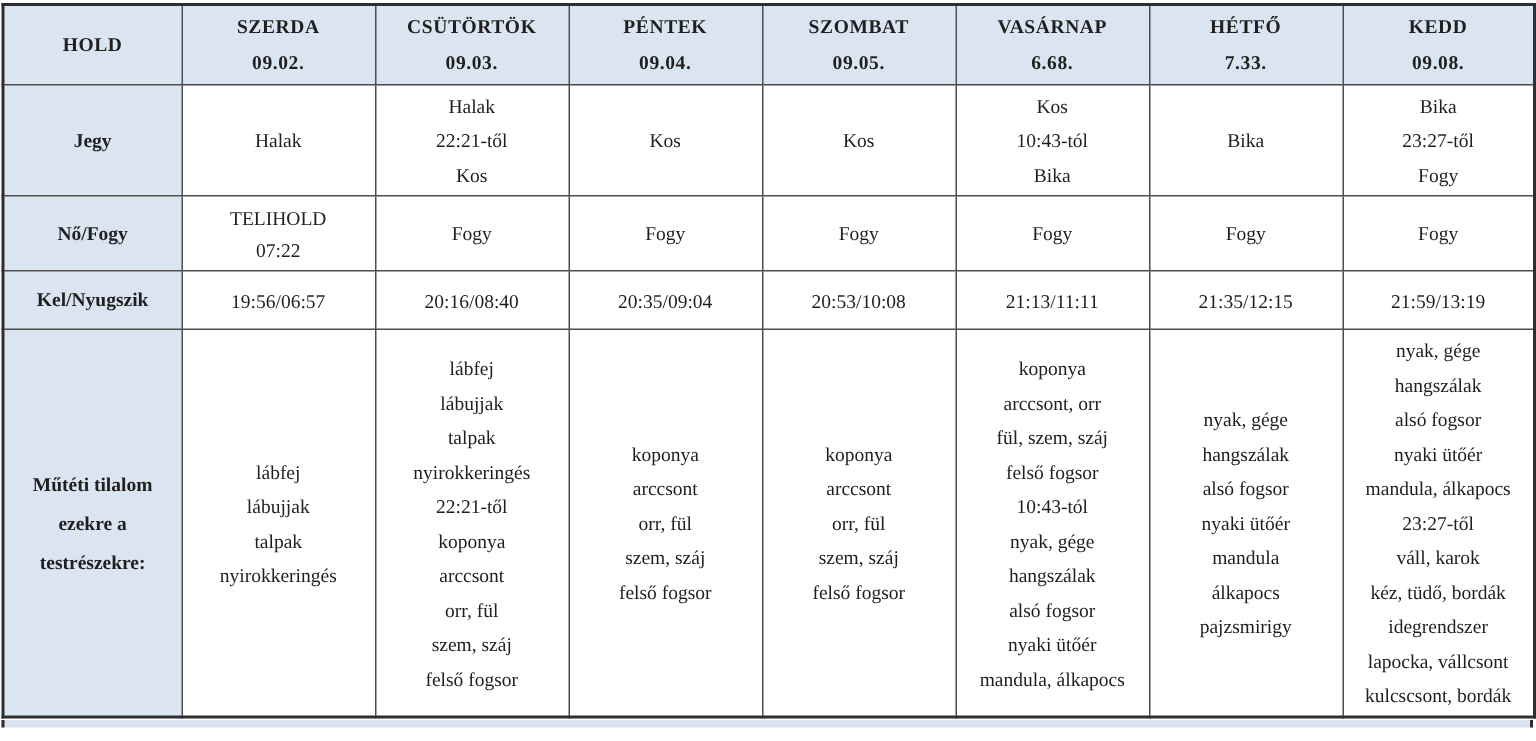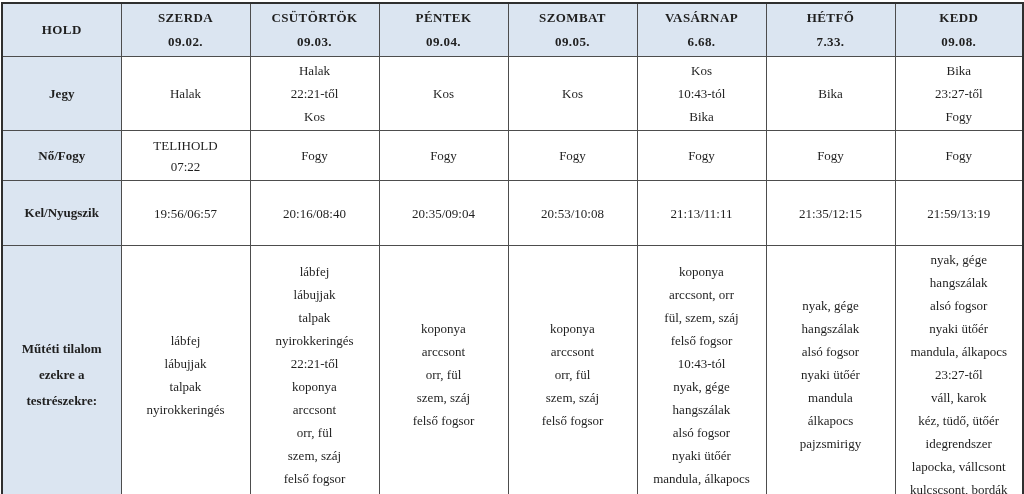--- a/index.html
+++ b/index.html
@@ -40,21 +40,21 @@
   .hdr-line { display: block; line-height: 24px; }
   td.label-cell {
     background: var(--header-bg);
     font-weight: bold;
   }
   .cell-line { display: block; line-height: 23px; }
   .cell-line.bold { font-weight: normal; }
   tr.row-jegy { height: 70px; }
   tr.row-no-fogy { height: 50px; }
   tr.row-no-fogy .cell-line { line-height: 21px; }
-  tr.row-kel-nyugszik { height: 65px; }
+  tr.row-kel-nyugszik { height: 39px; }
   tr.row-muteti-tilalom { height: 251px; }
   tr.row-muteti-tilalom .cell-line { line-height: 23px; }
   td.label-cell .cell-line { line-height: 26px; }
   .next-row-strip {
     width: 1021px;
     margin-left: 1px;
     height: 5px;
     margin-top: 1px;
     background: var(--header-bg);
     border-left: 2px solid var(--outer-border);
@@ -252,21 +252,21 @@
           <span class="cell-line">pajzsmirigy</span>
         </td>
         <td>
           <span class="cell-line">nyak, gége</span>
           <span class="cell-line">hangszálak</span>
           <span class="cell-line">alsó fogsor</span>
           <span class="cell-line">nyaki ütőér</span>
           <span class="cell-line">mandula, álkapocs</span>
           <span class="cell-line bold">23:27-től</span>
           <span class="cell-line">váll, karok</span>
-          <span class="cell-line">kéz, tüdő, ütőér</span>
+          <span class="cell-line">kéz, tüdő, bordák</span>
           <span class="cell-line">idegrendszer</span>
           <span class="cell-line">lapocka, vállcsont</span>
           <span class="cell-line">kulcscsont, bordák</span>
         </td>
       </tr>
     </tbody>
 </table>
 <div class="next-row-strip"></div>
 
 </body></html>

